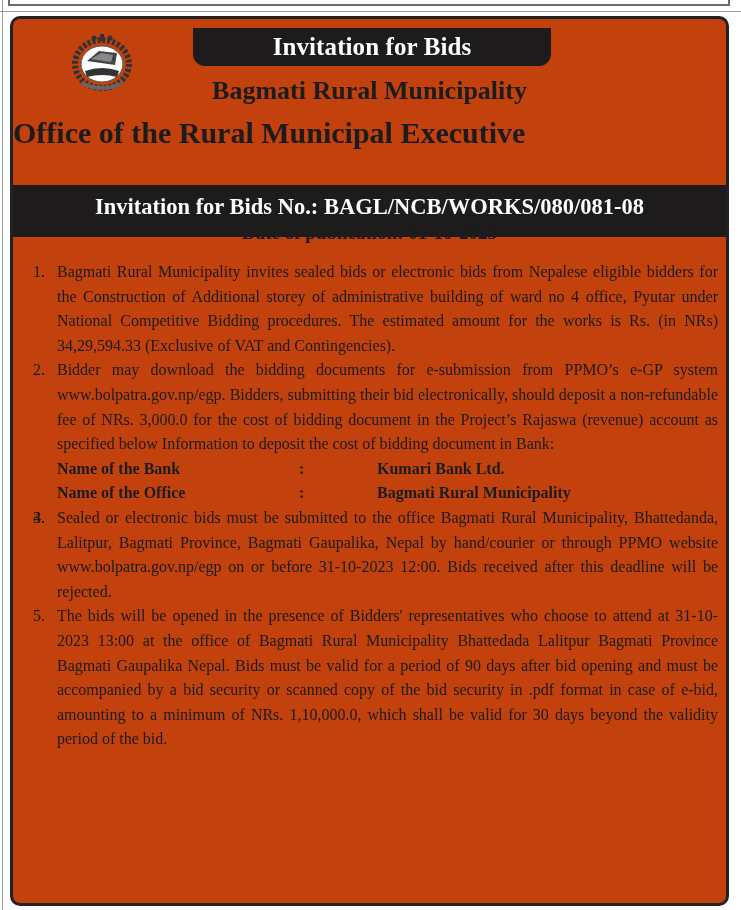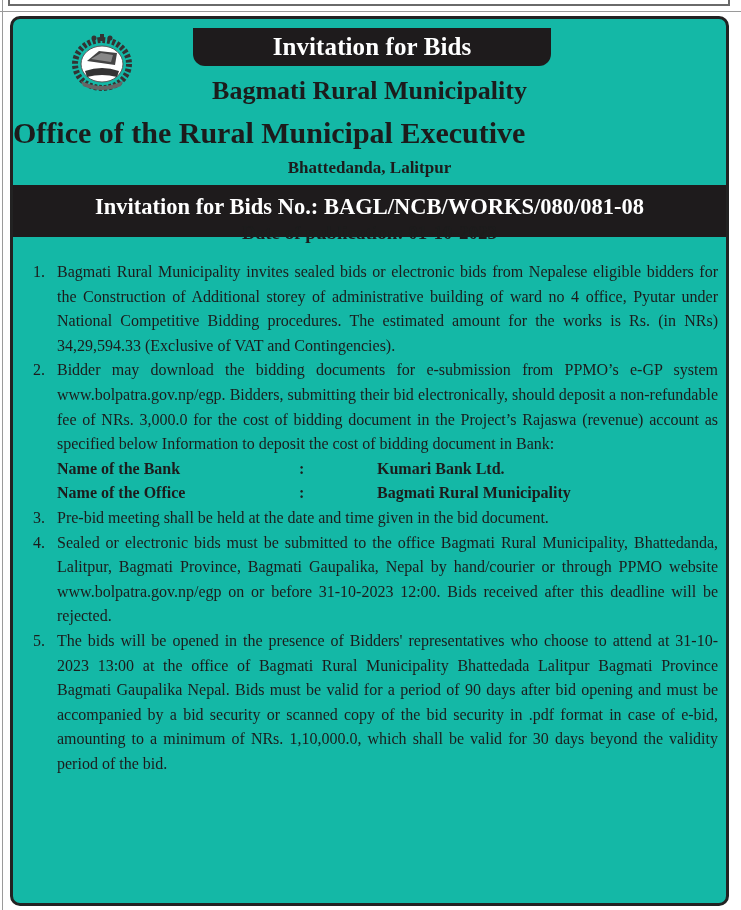--- a/index.html
+++ b/index.html
@@ -44,21 +44,21 @@
   }
   .notice {
     position: absolute;
     left: 10px;
     top: 16px;
     width: 719px;
     height: 890px;
     border: 3px solid #222;
     border-radius: 10px;
     box-sizing: border-box;
-    background: #14b8a6;
+    background: #c2410c;
   }
   .emblem {
     position: absolute;
     left: 54px;
     top: 12px;
     width: 70px;
     height: 62px;
   }
   .title-banner {
     position: absolute;
@@ -187,21 +187,20 @@
 
     <path d="M18 40 Q35 34 52 40 L50 46 Q35 42 20 46 Z" fill="#333"></path>
 
     <path d="M14 50 Q35 60 56 50 L54 55 Q35 63 16 55 Z" fill="#666"></path>
   </svg>
 
   <div class="title-banner">Invitation for Bids</div>
 
   <div class="org-name">Bagmati Rural Municipality</div>
   <div class="office-name">Office of the Rural Municipal Executive</div>
-  <div class="location">Bhattedanda, Lalitpur</div>
 
   <div class="ifb-bar">Invitation for Bids No.: BAGL/NCB/WORKS/080/081-08</div>
 
   <div class="pub-date">Date of publication: 01-10-2023</div>
 
   <ol class="clauses">
     <li class="clause">
       <span class="clause-num">1.</span>
       <span>Bagmati Rural Municipality invites sealed bids or electronic bids from Nepalese eligible bidders for the Construction of Additional storey of administrative building of ward no 4 office, Pyutar under National Competitive Bidding procedures. The estimated amount for the works is Rs. (in NRs) 34,29,594.33 (Exclusive of VAT and Contingencies).</span>
     </li>
@@ -218,21 +217,20 @@
         <tr>
           <td class="k">Name of the Office</td>
           <td class="c">:</td>
           <td class="v">Bagmati Rural Municipality</td>
         </tr>
       </tbody>
         </table>
     </li>
     <li class="clause">
       <span class="clause-num">3.</span>
-      <span>Pre-bid meeting shall be held at the date and time given in the bid document.</span>
     </li>
     <li class="clause">
       <span class="clause-num">4.</span>
       <span>Sealed or electronic bids must be submitted to the office Bagmati Rural Municipality, Bhattedanda, Lalitpur, Bagmati Province, Bagmati Gaupalika, Nepal by hand/courier or through PPMO website www.bolpatra.gov.np/egp on or before 31-10-2023 12:00. Bids received after this deadline will be rejected.</span>
     </li>
     <li class="clause">
       <span class="clause-num">5.</span>
       <span>The bids will be opened in the presence of Bidders' representatives who choose to attend at 31-10-2023 13:00 at the office of Bagmati Rural Municipality Bhattedada Lalitpur Bagmati Province Bagmati Gaupalika Nepal. Bids must be valid for a period of 90 days after bid opening and must be accompanied by a bid security or scanned copy of the bid security in .pdf format in case of e-bid, amounting to a minimum of NRs. 1,10,000.0, which shall be valid for 30 days beyond the validity period of the bid.</span>
     </li>
   </ol>

